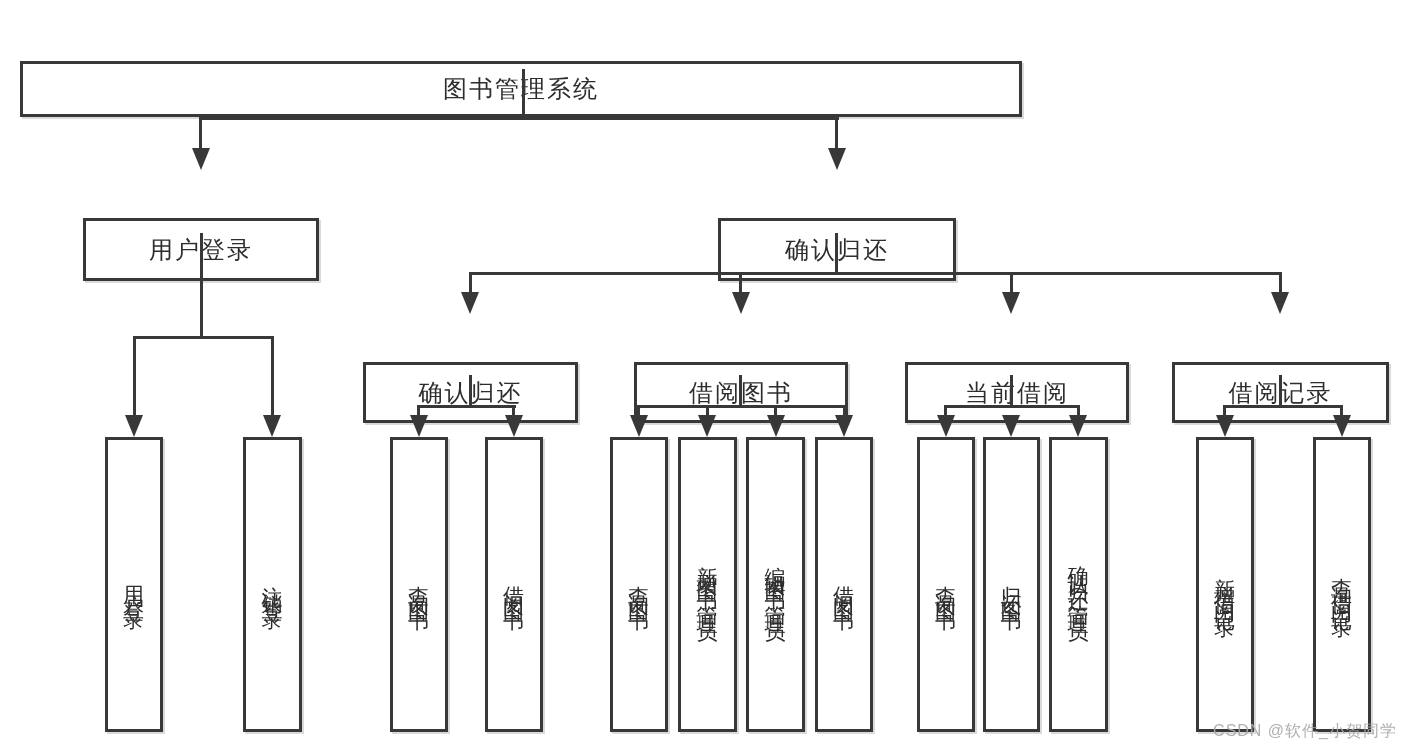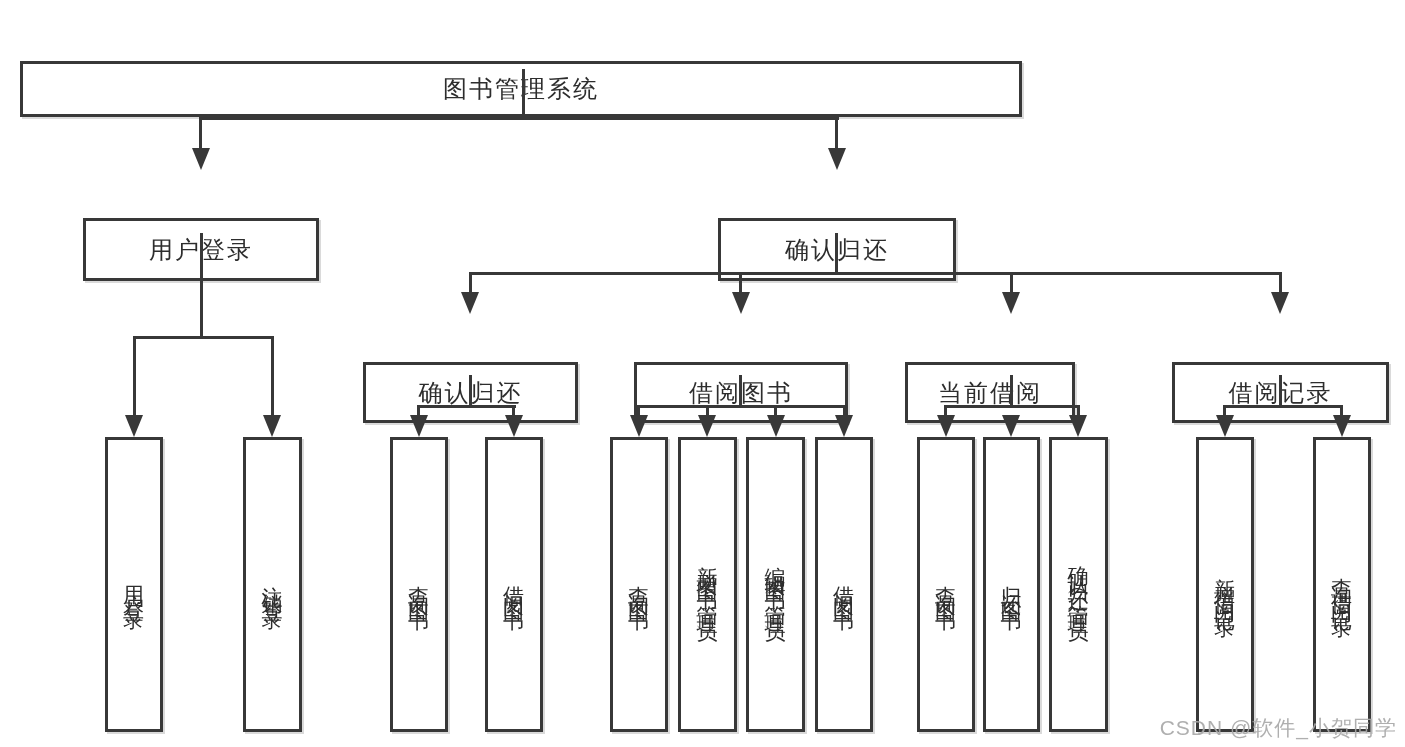--- a/index.html
+++ b/index.html
@@ -41,21 +41,21 @@
   .vline, .hline { position: absolute; background: #383838; }
   .arrow {
     position: absolute; width: 0; height: 0;
     border-left: 9px solid transparent;
     border-right: 9px solid transparent;
     border-top: 22px solid #383838;
   }
   .watermark {
     position: absolute;
     right: 8px; bottom: 5px;
-    font-size: 21px;
+    font-size: 16px;
     color: rgba(168,168,168,0.92);
     letter-spacing: 1px;
     z-index: 10;
     white-space: nowrap;
   }
 </style>
 </head>
 <body>
 
 <div class="canvas">
@@ -95,21 +95,21 @@
   <div class="arrow" style="left:732px; top:292px;"></div>
   <div class="arrow" style="left:1002px; top:292px;"></div>
   <div class="arrow" style="left:1271px; top:292px;"></div>
 
   <div class="box" style="left:363px; top:314px; width:215px; height:61px;">
     <span>确认归还</span>
   </div>
   <div class="box" style="left:634px; top:314px; width:214px; height:61px;">
     <span>借阅图书</span>
   </div>
-  <div class="box" style="left:905px; top:314px; width:170px; height:61px;">
+  <div class="box" style="left:905px; top:314px; width:224px; height:61px;">
     <span>当前借阅</span>
   </div>
   <div class="box" style="left:1172px; top:314px; width:217px; height:61px;">
     <span>借阅记录</span>
   </div>
 
   <div class="vline" style="left:469px; top:375px; width:3px; height:33px;"></div>
   <div class="hline" style="left:417px; top:405px; width:99px; height:3px;"></div>
   <div class="vline" style="left:417px; top:405px; width:3px; height:14px;"></div>
   <div class="vline" style="left:512px; top:405px; width:3px; height:14px;"></div>

